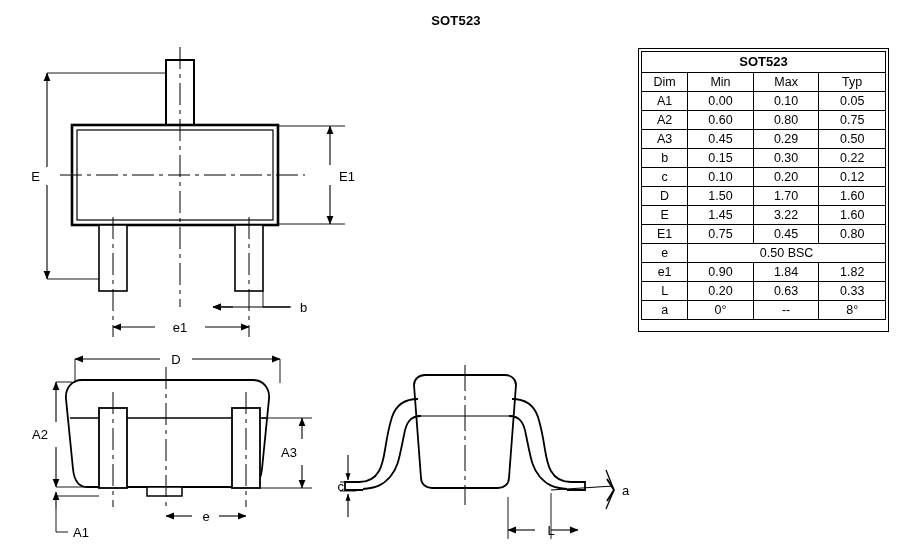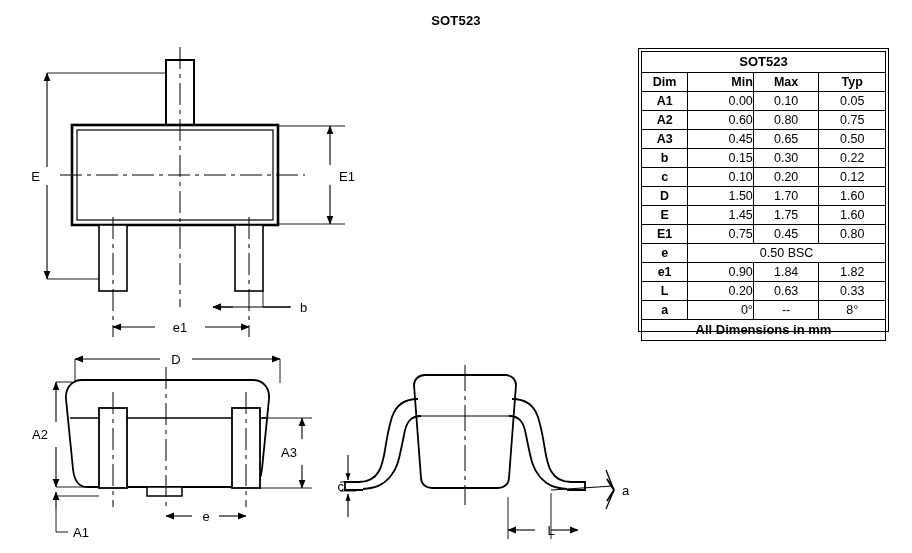--- a/index.html
+++ b/index.html
@@ -59,36 +59,36 @@
   table.dim-table td {
     border: 1px solid #000;
     text-align: center;
     font-size: 12.5px;
     height: 18px;
     line-height: 18px;
     padding: 0;
   }
   table.dim-table td.dimname,
   table.dim-table td.hdr {
-    font-weight: bold;
+    font-weight: normal;
   }
   table.dim-table td.title-cell {
     font-weight: bold;
     font-size: 13px;
     height: 20px;
     line-height: 20px;
   }
   table.dim-table td.footer-cell {
     font-weight: bold;
     font-size: 13px;
     height: 20px;
     line-height: 20px;
   }
   table.dim-table td.c0 { width: 46px; }
-  table.dim-table td.c1 { width: 66px; text-align: right; }
+  table.dim-table td.c1 { width: 66px; }
   table.dim-table td.c2 { width: 66px; }
   table.dim-table td.c3 { width: 67px; }
   .table-outer {
     position: absolute;
     left: 638px;
     top: 41px;
     width: 251px;
     height: 284px;
     border: 1.5px solid #000;
     box-sizing: border-box;
@@ -329,21 +329,21 @@
         </tr>
         <tr>
           <td class="dimname c0">A2</td>
           <td class="c1">0.60</td>
           <td class="c2">0.80</td>
           <td class="c3">0.75</td>
         </tr>
         <tr>
           <td class="dimname c0">A3</td>
           <td class="c1">0.45</td>
-          <td class="c2">0.65</td>
+          <td class="c2">0.29</td>
           <td class="c3">0.50</td>
         </tr>
         <tr>
           <td class="dimname c0">b</td>
           <td class="c1">0.15</td>
           <td class="c2">0.30</td>
           <td class="c3">0.22</td>
         </tr>
         <tr>
           <td class="dimname c0">c</td>
@@ -353,21 +353,21 @@
         </tr>
         <tr>
           <td class="dimname c0">D</td>
           <td class="c1">1.50</td>
           <td class="c2">1.70</td>
           <td class="c3">1.60</td>
         </tr>
         <tr>
           <td class="dimname c0">E</td>
           <td class="c1">1.45</td>
-          <td class="c2">1.75</td>
+          <td class="c2">3.22</td>
           <td class="c3">1.60</td>
         </tr>
         <tr>
           <td class="dimname c0">E1</td>
           <td class="c1">0.75</td>
           <td class="c2">0.45</td>
           <td class="c3">0.80</td>
         </tr>
         <tr>
           <td class="dimname c0">e</td>
@@ -385,21 +385,18 @@
           <td class="c2">0.63</td>
           <td class="c3">0.33</td>
         </tr>
         <tr>
           <td class="dimname c0">a</td>
           <td class="c1">0°</td>
           <td class="c2">--</td>
           <td class="c3">8°</td>
         </tr>
 
-        <tr>
-          <td class="footer-cell" colspan="4">All Dimensions in mm</td>
-        </tr>
       </tbody>
     </table>
   </div>
   <div class="table-outer"></div>
 
 </div>
 
 </body></html>

